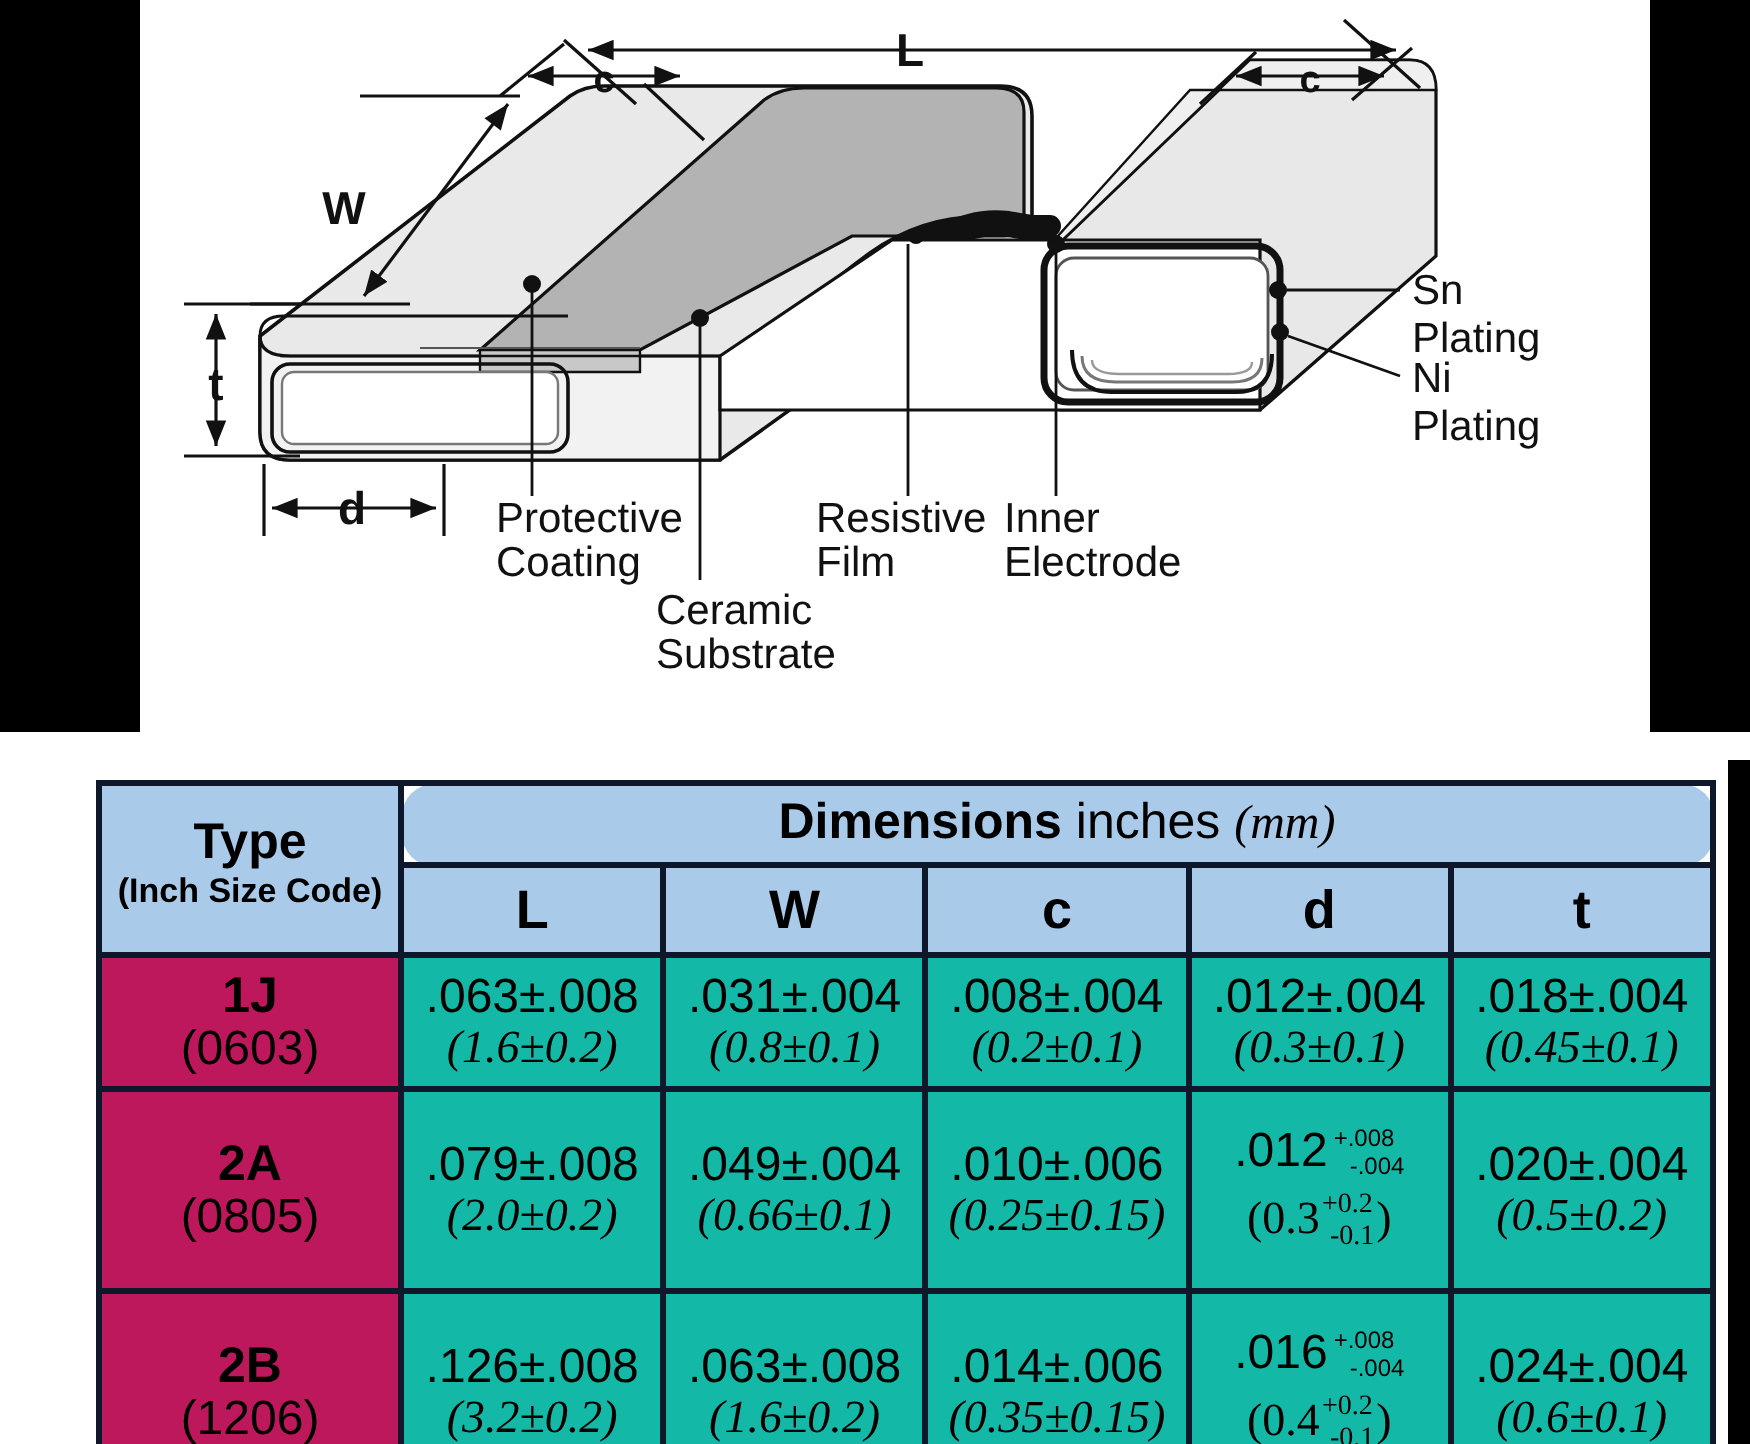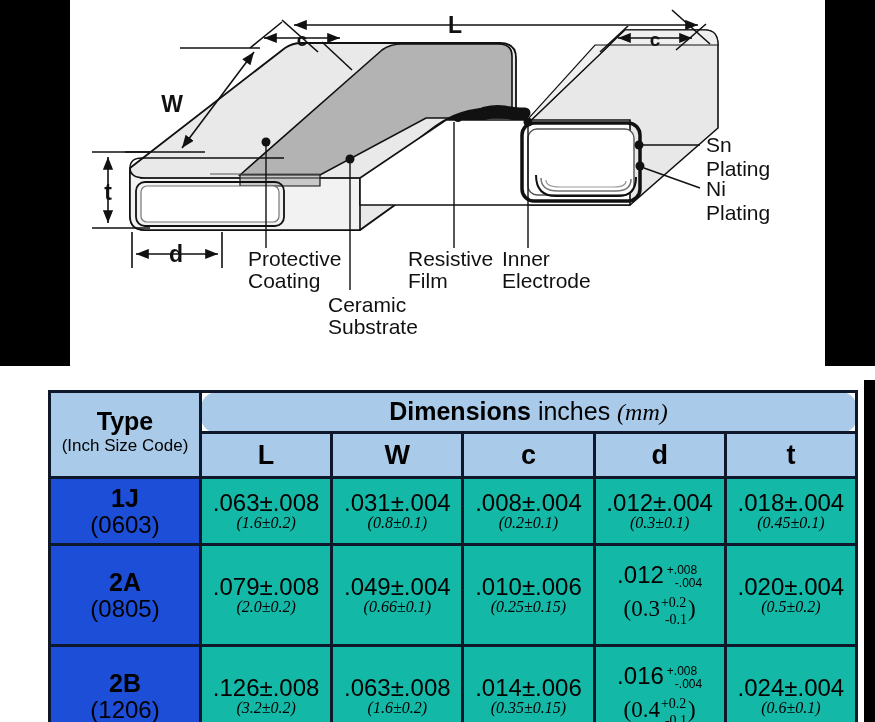--- a/index.html
+++ b/index.html
@@ -97,39 +97,39 @@
     font-weight: bold;
     display: block;
   }
   .type-sub {
     font-size: 24px;
     font-weight: normal;
     display: block;
   }
   .type-code-hdr {
     font-size: 17px;
-    font-weight: normal;
+    font-weight: bold;
     display: block;
     padding: 2px 0 6px;
   }
   td.type-cell {
-    background: #1d4ed8;
+    background: #be185d;
     height: 64px;
   }
   td.val-cell {
     background: #14b8a6;
     font-size: 24px;
     height: 64px;
   }
   td.val-cell .inch { display: block; }
   td.val-cell .mmv {
     display: block;
     font-family: "Liberation Serif", serif;
     font-style: italic;
-    font-size: 16px;
+    font-size: 23px;
   }
   
   .asym-inch {
     display: inline-block;
     white-space: nowrap;
     font-size: 24px;
   }
   .asym-inch .tolstack {
     display: inline-block;
     vertical-align: middle;

